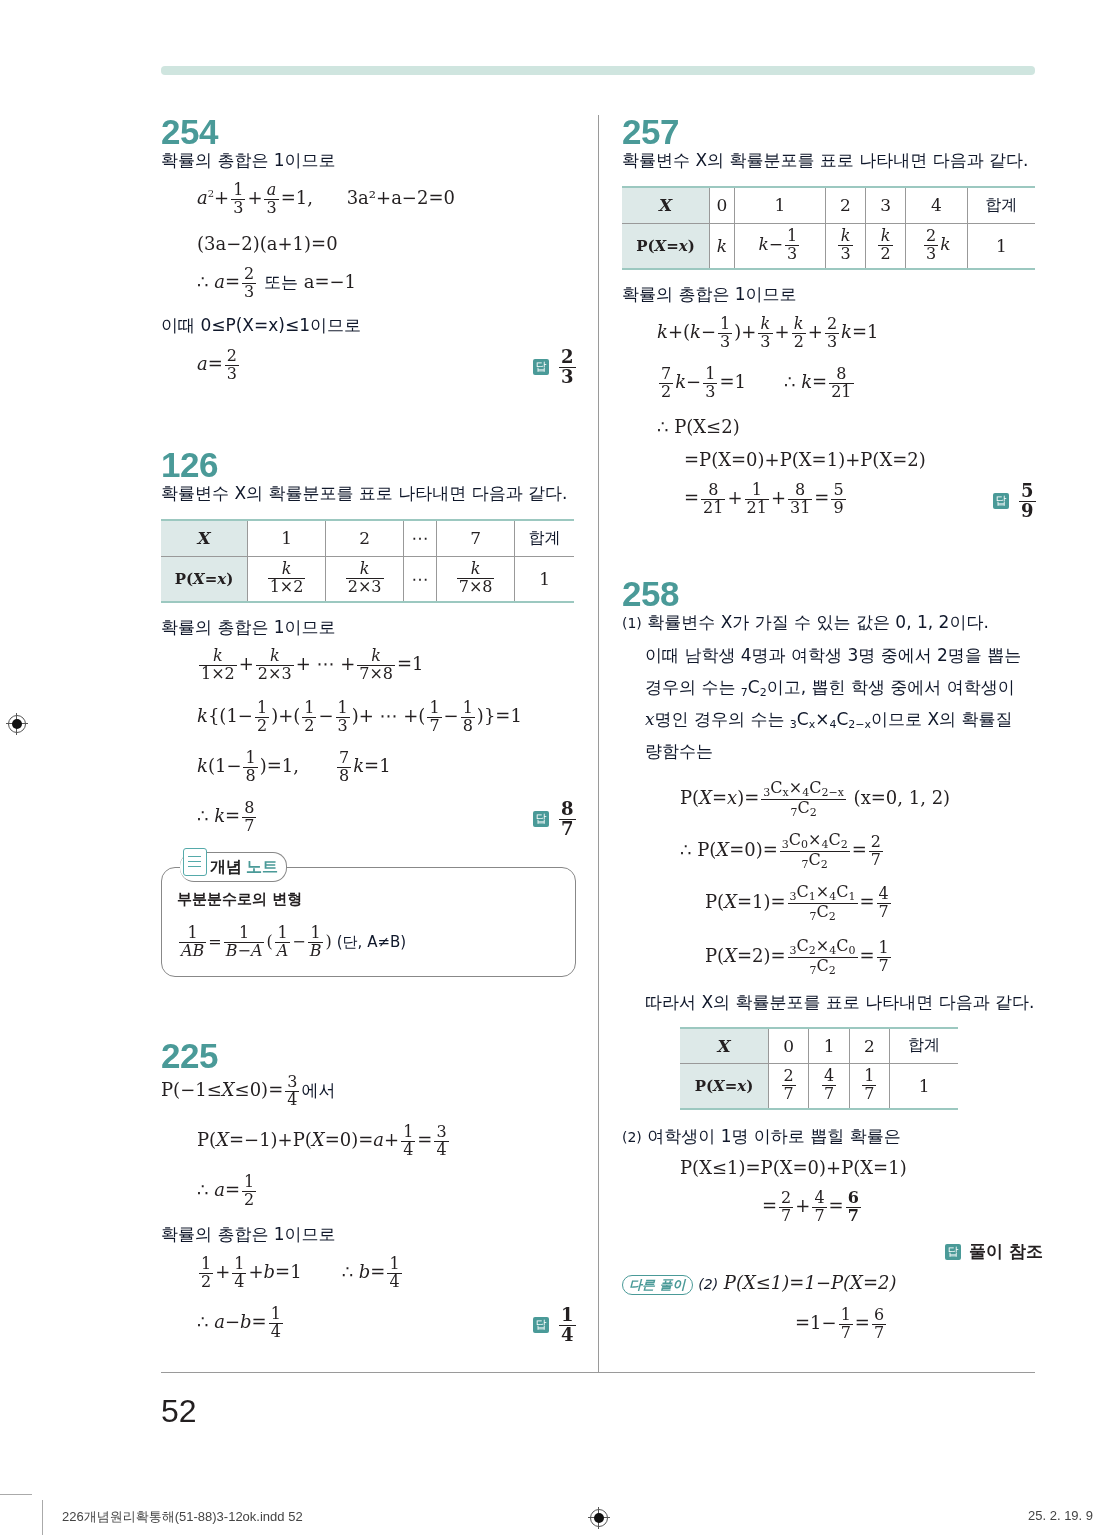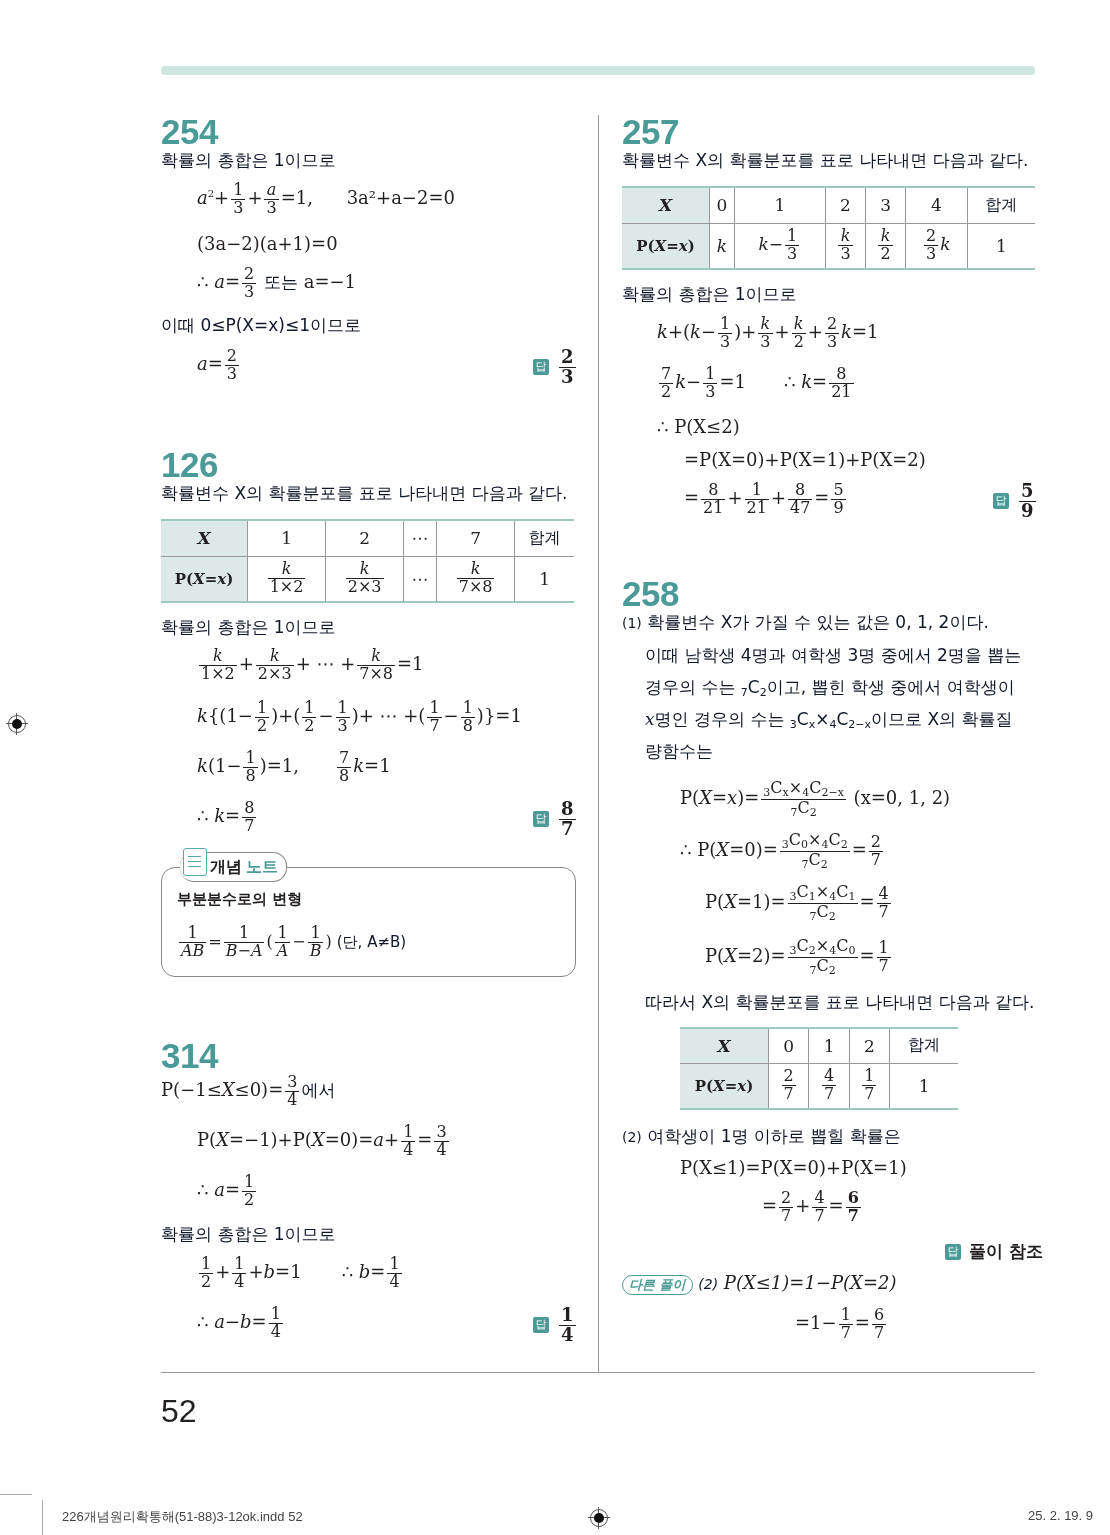--- a/index.html
+++ b/index.html
@@ -148,21 +148,21 @@
   <div class="ln" style="top:7px"></div>
     <div class="ln" style="top:12px"></div>
     <div class="ln" style="top:17px"></div>
 </div>
 <div class="note-title">부분분수로의 변형</div>
 <div class="line" style="left:177px;top:925px;font-size:16px;">
   <span class="frac sm"><span class="n">1</span><span class="d i">AB</span></span>=<span class="frac sm"><span class="n">1</span><span class="d"><span class="i">B</span>−<span class="i">A</span></span></span>(<span class="frac sm"><span class="n">1</span><span class="d i">A</span></span>−<span class="frac sm"><span class="n">1</span><span class="d i">B</span></span>)
   <span class="kr" style="font-size:15px;">(단, A≠B)</span>
 </div>
 
-<div class="pnum" style="left:161px;top:1036px;">314</div>
+<div class="pnum" style="left:161px;top:1036px;">225</div>
 <div class="line" style="left:161px;top:1074px;">
   P(−1≤<span class="i">X</span>≤0)=<span class="frac sm"><span class="n">3</span><span class="d">4</span></span><span class="kr">에서</span>
 </div>
 <div class="line" style="left:197px;top:1124px;">
   P(<span class="i">X</span>=−1)+P(<span class="i">X</span>=0)=<span class="i">a</span>+<span class="frac sm"><span class="n">1</span><span class="d">4</span></span>=<span class="frac sm"><span class="n">3</span><span class="d">4</span></span>
 </div>
 <div class="line" style="left:197px;top:1174px;">
   ∴ <span class="i">a</span>=<span class="frac sm"><span class="n">1</span><span class="d">2</span></span>
 </div>
 <div class="line kr" style="left:161px;top:1224px;">확률의 총합은 1이므로</div>
@@ -207,21 +207,21 @@
 <div class="line kr" style="left:622px;top:284px;">확률의 총합은 1이므로</div>
 <div class="line" style="left:657px;top:316px;">
   <span class="i">k</span>+(<span class="i">k</span>−<span class="frac sm"><span class="n">1</span><span class="d">3</span></span>)+<span class="frac sm"><span class="n i">k</span><span class="d">3</span></span>+<span class="frac sm"><span class="n i">k</span><span class="d">2</span></span>+<span class="frac sm"><span class="n">2</span><span class="d">3</span></span><span class="i">k</span>=1
 </div>
 <div class="line" style="left:657px;top:366px;">
   <span class="frac sm"><span class="n">7</span><span class="d">2</span></span><span class="i">k</span>−<span class="frac sm"><span class="n">1</span><span class="d">3</span></span>=1<span style="display:inline-block;width:38px"></span>∴ <span class="i">k</span>=<span class="frac sm"><span class="n">8</span><span class="d">21</span></span>
 </div>
 <div class="line" style="left:657px;top:416px;">∴ P(X≤2)</div>
 <div class="line" style="left:684px;top:449px;">=P(X=0)+P(X=1)+P(X=2)</div>
 <div class="line" style="left:684px;top:482px;">
-  =<span class="frac sm"><span class="n">8</span><span class="d">21</span></span>+<span class="frac sm"><span class="n">1</span><span class="d">21</span></span>+<span class="frac sm"><span class="n">8</span><span class="d">47</span></span>=<span class="frac sm"><span class="n">5</span><span class="d">9</span></span>
+  =<span class="frac sm"><span class="n">8</span><span class="d">21</span></span>+<span class="frac sm"><span class="n">1</span><span class="d">21</span></span>+<span class="frac sm"><span class="n">8</span><span class="d">31</span></span>=<span class="frac sm"><span class="n">5</span><span class="d">9</span></span>
 </div>
 <div class="ans" style="left:993px;top:482px;">
   <span class="tag">답</span>
   <span class="frac val">
       <span class="n">5</span>
       <span class="d">9</span>
     </span>
 </div>
 
 <div class="pnum" style="left:622px;top:574px;">258</div>

